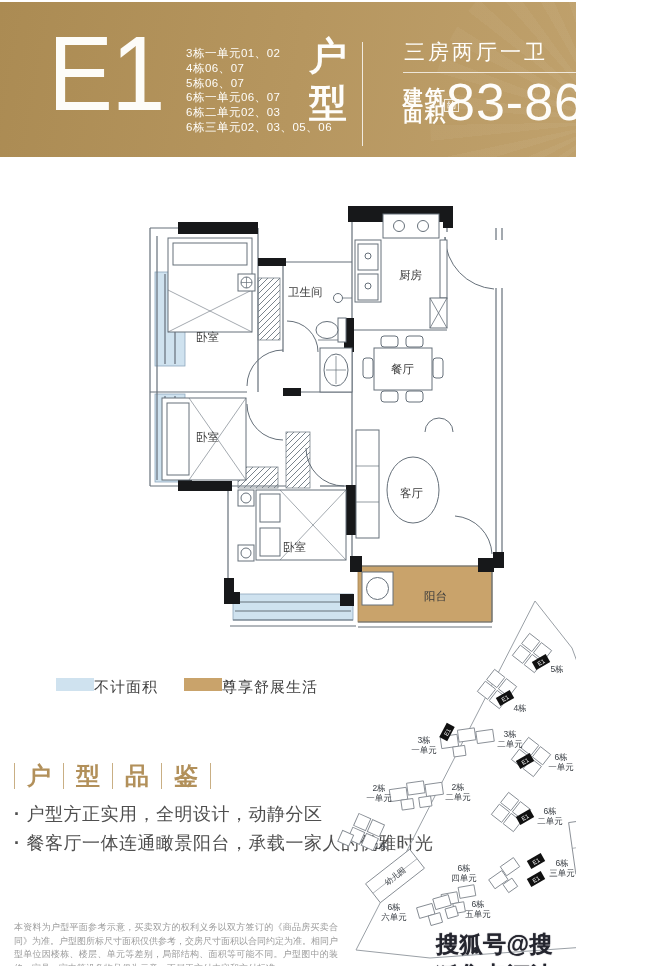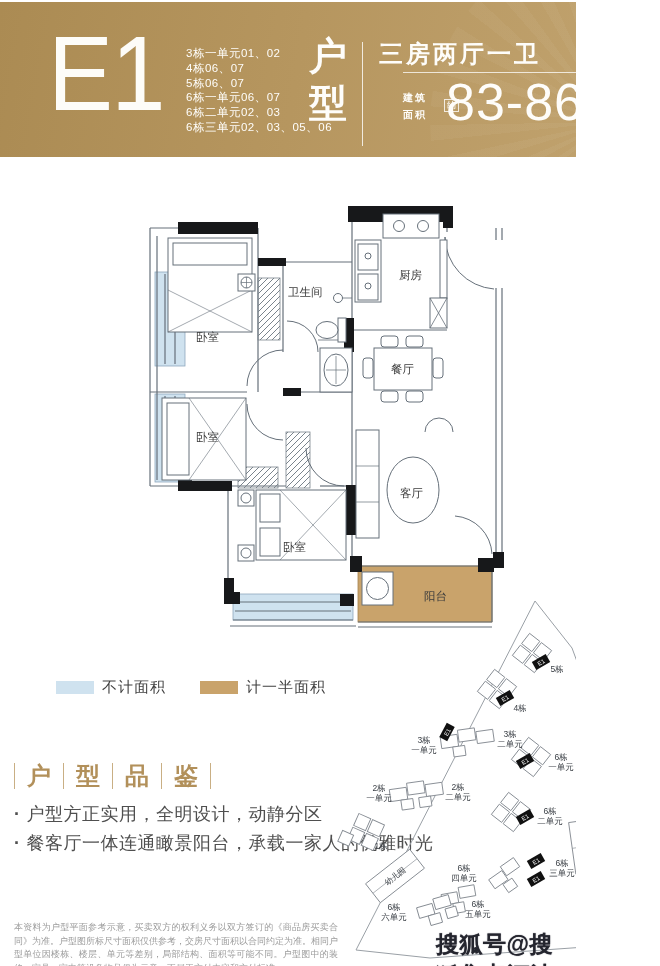--- a/index.html
+++ b/index.html
@@ -12,31 +12,31 @@
           background:linear-gradient(100deg,#ab8b53 0%,#b6965f 45%,#c2a470 100%);overflow:hidden;}
   .rays{position:absolute;left:430px;top:-60px;width:360px;height:360px;border-radius:50%;
         background:repeating-conic-gradient(rgba(255,255,255,0.07) 0 5deg,rgba(255,255,255,0) 5deg 11deg);
         opacity:.55;}
   .unit-code{position:absolute;left:48px;top:18px;font-size:106px;line-height:106px;color:#fdfcf8;
              font-weight:400;transform:scaleX(.92);transform-origin:left top;letter-spacing:-2px;}
   .unit-list{position:absolute;left:186px;top:44px;color:#fefdfa;font-size:11.5px;line-height:14.8px;letter-spacing:.5px;}
   .huxing{position:absolute;left:306px;top:31px;width:44px;text-align:center;color:#fefdfa;}
   .huxing span{display:block;font-size:38px;line-height:47px;font-weight:700;}
   .v-div{position:absolute;left:362px;top:40px;width:1px;height:104px;background:rgba(255,255,255,.8);}
-  .layout-type{position:absolute;left:379px;top:36px;color:#fefdfa;font-size:24px;letter-spacing:3px;font-weight:700;}
+  .layout-type{position:absolute;left:404px;top:36px;color:#fefdfa;font-size:21px;letter-spacing:3px;font-weight:400;}
   .layout-underline{position:absolute;left:403px;top:70px;width:212px;height:1px;background:rgba(255,255,255,.75);}
-  .area-label{position:absolute;left:403px;top:87px;color:#fefdfa;font-size:10px;line-height:17px;font-weight:700;letter-spacing:2px;text-align:right;}
+  .area-label{position:absolute;left:403px;top:87px;color:#fefdfa;font-size:20px;line-height:17px;font-weight:700;letter-spacing:2px;text-align:right;}
   .area-about{position:absolute;left:444px;top:97px;color:#fefdfa;font-size:9px;border:1px solid rgba(255,255,255,.8);
               padding:1px 2px;line-height:9px;}
   .area-value{position:absolute;left:446px;top:66px;color:#fefdfa;font-size:52px;line-height:54px;font-weight:400;letter-spacing:1px;}
   .area-unit{font-size:30px;}
   .area-exp{font-size:15px;vertical-align:20px;}
 
   
-  .legend{position:absolute;left:16px;top:678px;display:flex;align-items:center;gap:8px;padding-left:40px;}
+  .legend{position:absolute;left:16px;top:678px;display:flex;align-items:flex-start;padding-left:40px;}
   .sw{width:38px;height:13px;display:inline-block;}
   .legend-label{font-size:15px;color:#3f3f3f;margin-right:26px;letter-spacing:1px;}
   .note{position:absolute;left:14px;top:700px;width:430px;font-size:11px;color:#8f8f8f;line-height:17px;letter-spacing:.3px;}
 
   
   .review-title{position:absolute;left:14px;top:760px;display:flex;align-items:center;}
   .review-title .ch{font-size:24px;color:#b2905a;font-weight:700;padding:0 12px;}
   .review-title .bar{width:1px;height:26px;background:#c9af84;}
   .bullets{position:absolute;left:14px;top:800px;width:340px;}
   .bullet{font-size:18px;color:#4f4f4f;line-height:29px;letter-spacing:.5px;white-space:nowrap;}
@@ -247,21 +247,21 @@
       <text x="391" y="373">餐厅</text>
       <text x="400" y="497">客厅</text>
       <text x="424" y="600">阳台</text>
     </g>
   </svg>
 
   <div class="legend">
     <span class="sw" style="background:#cfe2ef;"></span>
     <span class="legend-label">不计面积</span>
     <span class="sw" style="background:#c9a36b;"></span>
-    <span class="legend-label">计一半面积</span>
+    <span class="legend-label">尊享舒展生活</span>
   </div>
 
   <div class="review-title">
     <span class="bar"></span>
       <span class="ch">户</span>
     <span class="bar"></span>
       <span class="ch">型</span>
     <span class="bar"></span>
       <span class="ch">品</span>
     <span class="bar"></span>

